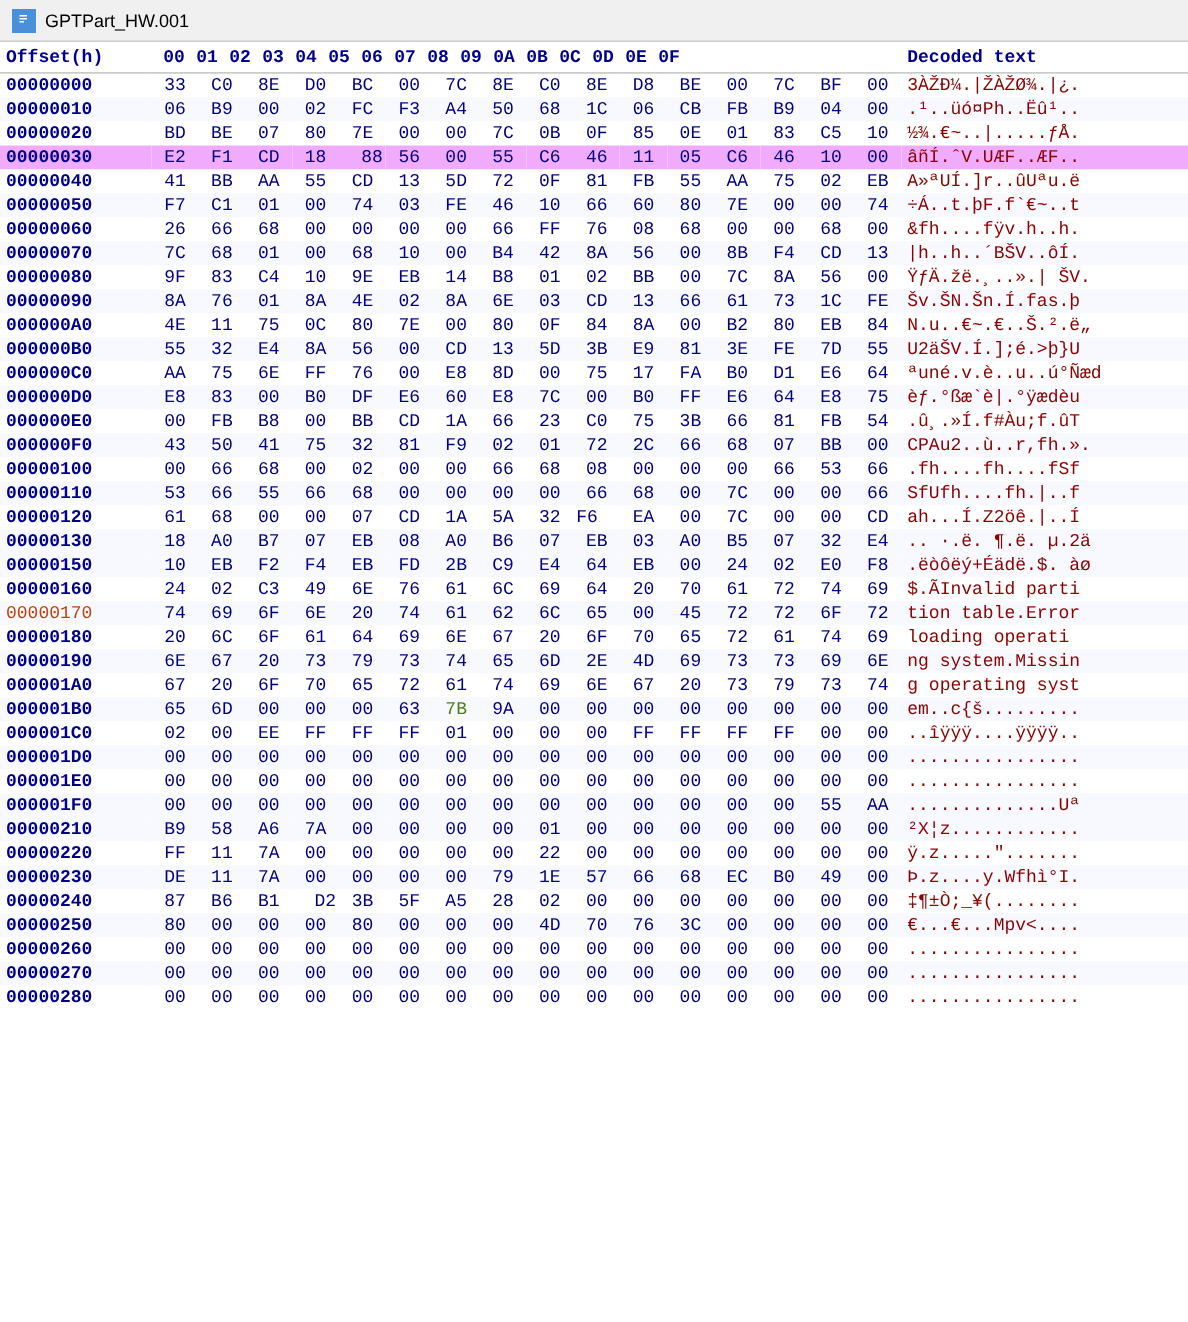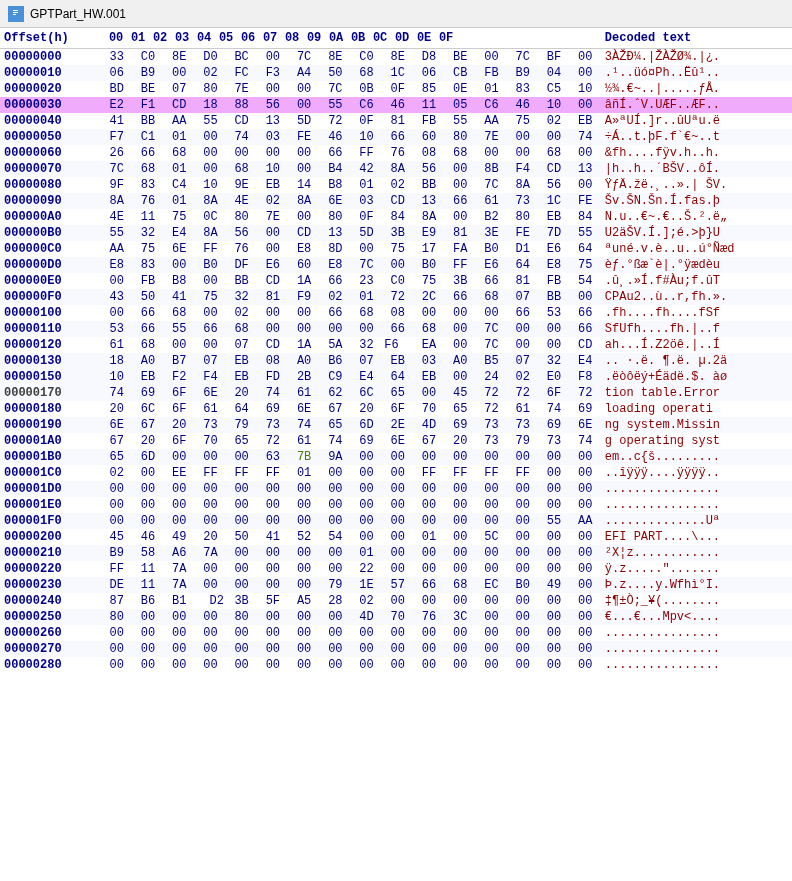--- a/index.html
+++ b/index.html
@@ -168,21 +168,21 @@
           <td class="col-hex" style="color: rgb(0, 0, 128); padding: 1px 2px; min-width: 22px; text-align: center;">C5</td>
           <td class="col-hex" style="color: rgb(0, 0, 128); padding: 1px 2px; min-width: 22px; text-align: center;">10</td>
           <td class="col-decoded" style="color: rgb(139, 0, 0);">½¾.€~..|.....ƒÅ.</td>
         </tr>
         <tr style="background: #f0abfc;">
           <td class="col-offset" style="color: rgb(0, 0, 139); font-weight: bold;">00000030</td>
           <td class="col-hex" style="color: rgb(0, 0, 128); padding: 1px 2px; min-width: 22px; text-align: center;">E2</td>
           <td class="col-hex" style="color: rgb(0, 0, 128); padding: 1px 2px; min-width: 22px; text-align: center;">F1</td>
           <td class="col-hex" style="color: rgb(0, 0, 128); padding: 1px 2px; min-width: 22px; text-align: center;">CD</td>
           <td class="col-hex" style="color: rgb(0, 0, 128); padding: 1px 2px; min-width: 22px; text-align: center;">18</td>
-          <td class="col-hex" style="color: rgb(0, 0, 128); padding: 1px 2px; min-width: 22px; text-align: center;">88</td>
+          <td class="col-hex" style="color: rgb(0, 0, 128); padding: 1px 2px; min-width: 22px; text-align: right;">88</td>
           <td class="col-hex" style="color: rgb(0, 0, 128); padding: 1px 2px; min-width: 22px; text-align: center;">56</td>
           <td class="col-hex" style="color: rgb(0, 0, 128); padding: 1px 2px; min-width: 22px; text-align: center;">00</td>
           <td class="col-hex" style="color: rgb(0, 0, 128); padding: 1px 2px; min-width: 22px; text-align: center;">55</td>
           <td class="col-hex" style="color: rgb(0, 0, 128); padding: 1px 2px; min-width: 22px; text-align: center;">C6</td>
           <td class="col-hex" style="color: rgb(0, 0, 128); padding: 1px 2px; min-width: 22px; text-align: center;">46</td>
           <td class="col-hex" style="color: rgb(0, 0, 128); padding: 1px 2px; min-width: 22px; text-align: center;">11</td>
           <td class="col-hex" style="color: rgb(0, 0, 128); padding: 1px 2px; min-width: 22px; text-align: center;">05</td>
           <td class="col-hex" style="color: rgb(0, 0, 128); padding: 1px 2px; min-width: 22px; text-align: center;">C6</td>
           <td class="col-hex" style="color: rgb(0, 0, 128); padding: 1px 2px; min-width: 22px; text-align: center;">46</td>
           <td class="col-hex" style="color: rgb(0, 0, 128); padding: 1px 2px; min-width: 22px; text-align: center;">10</td>
@@ -522,22 +522,42 @@
           <td class="col-hex" style="color: rgb(0, 0, 128); padding: 1px 2px; min-width: 22px; text-align: center;">E4</td>
           <td class="col-hex" style="color: rgb(0, 0, 128); padding: 1px 2px; min-width: 22px; text-align: center;">64</td>
           <td class="col-hex" style="color: rgb(0, 0, 128); padding: 1px 2px; min-width: 22px; text-align: center;">EB</td>
           <td class="col-hex" style="color: rgb(0, 0, 128); padding: 1px 2px; min-width: 22px; text-align: center;">00</td>
           <td class="col-hex" style="color: rgb(0, 0, 128); padding: 1px 2px; min-width: 22px; text-align: center;">24</td>
           <td class="col-hex" style="color: rgb(0, 0, 128); padding: 1px 2px; min-width: 22px; text-align: center;">02</td>
           <td class="col-hex" style="color: rgb(0, 0, 128); padding: 1px 2px; min-width: 22px; text-align: center;">E0</td>
           <td class="col-hex" style="color: rgb(0, 0, 128); padding: 1px 2px; min-width: 22px; text-align: center;">F8</td>
           <td class="col-decoded" style="color: rgb(139, 0, 0);">.ëòôëý+Éädë.$. àø</td>
         </tr>
-        <tr style="background: rgb(248, 248, 255);">
-          <td class="col-offset" style="color: #404040; font-weight: bold;">00000170</td>
+        <tr style="background: rgb(255, 255, 255);">
+          <td class="col-offset" style="color: rgb(0, 0, 139); font-weight: bold;">00000160</td>
+          <td class="col-hex" style="color: rgb(0, 0, 128); padding: 1px 2px; min-width: 22px; text-align: center;">24</td>
+          <td class="col-hex" style="color: rgb(0, 0, 128); padding: 1px 2px; min-width: 22px; text-align: center;">02</td>
+          <td class="col-hex" style="color: rgb(0, 0, 128); padding: 1px 2px; min-width: 22px; text-align: center;">C3</td>
+          <td class="col-hex" style="color: rgb(0, 0, 128); padding: 1px 2px; min-width: 22px; text-align: center;">49</td>
+          <td class="col-hex" style="color: rgb(0, 0, 128); padding: 1px 2px; min-width: 22px; text-align: center;">6E</td>
+          <td class="col-hex" style="color: rgb(0, 0, 128); padding: 1px 2px; min-width: 22px; text-align: center;">76</td>
+          <td class="col-hex" style="color: rgb(0, 0, 128); padding: 1px 2px; min-width: 22px; text-align: center;">61</td>
+          <td class="col-hex" style="color: rgb(0, 0, 128); padding: 1px 2px; min-width: 22px; text-align: center;">6C</td>
+          <td class="col-hex" style="color: rgb(0, 0, 128); padding: 1px 2px; min-width: 22px; text-align: center;">69</td>
+          <td class="col-hex" style="color: rgb(0, 0, 128); padding: 1px 2px; min-width: 22px; text-align: center;">64</td>
+          <td class="col-hex" style="color: rgb(0, 0, 128); padding: 1px 2px; min-width: 22px; text-align: center;">20</td>
+          <td class="col-hex" style="color: rgb(0, 0, 128); padding: 1px 2px; min-width: 22px; text-align: center;">70</td>
+          <td class="col-hex" style="color: rgb(0, 0, 128); padding: 1px 2px; min-width: 22px; text-align: center;">61</td>
+          <td class="col-hex" style="color: rgb(0, 0, 128); padding: 1px 2px; min-width: 22px; text-align: center;">72</td>
+          <td class="col-hex" style="color: rgb(0, 0, 128); padding: 1px 2px; min-width: 22px; text-align: center;">74</td>
+          <td class="col-hex" style="color: rgb(0, 0, 128); padding: 1px 2px; min-width: 22px; text-align: center;">69</td>
+          <td class="col-decoded" style="color: rgb(139, 0, 0);">$.ÃInvalid parti</td>
+        </tr>
+        <tr style="background: rgb(248, 248, 255);">
+          <td class="col-offset" style="color: #c2410c; font-weight: normal;">00000170</td>
           <td class="col-hex" style="color: rgb(0, 0, 128); padding: 1px 2px; min-width: 22px; text-align: center;">74</td>
           <td class="col-hex" style="color: rgb(0, 0, 128); padding: 1px 2px; min-width: 22px; text-align: center;">69</td>
           <td class="col-hex" style="color: rgb(0, 0, 128); padding: 1px 2px; min-width: 22px; text-align: center;">6F</td>
           <td class="col-hex" style="color: rgb(0, 0, 128); padding: 1px 2px; min-width: 22px; text-align: center;">6E</td>
           <td class="col-hex" style="color: rgb(0, 0, 128); padding: 1px 2px; min-width: 22px; text-align: center;">20</td>
           <td class="col-hex" style="color: rgb(0, 0, 128); padding: 1px 2px; min-width: 22px; text-align: center;">74</td>
           <td class="col-hex" style="color: rgb(0, 0, 128); padding: 1px 2px; min-width: 22px; text-align: center;">61</td>
           <td class="col-hex" style="color: rgb(0, 0, 128); padding: 1px 2px; min-width: 22px; text-align: center;">62</td>
           <td class="col-hex" style="color: rgb(0, 0, 128); padding: 1px 2px; min-width: 22px; text-align: center;">6C</td>
           <td class="col-hex" style="color: rgb(0, 0, 128); padding: 1px 2px; min-width: 22px; text-align: center;">65</td>
@@ -702,40 +722,20 @@
           <td class="col-hex" style="color: rgb(0, 0, 128); padding: 1px 2px; min-width: 22px; text-align: center;">00</td>
           <td class="col-hex" style="color: rgb(0, 0, 128); padding: 1px 2px; min-width: 22px; text-align: center;">00</td>
           <td class="col-hex" style="color: rgb(0, 0, 128); padding: 1px 2px; min-width: 22px; text-align: center;">00</td>
           <td class="col-hex" style="color: rgb(0, 0, 128); padding: 1px 2px; min-width: 22px; text-align: center;">00</td>
           <td class="col-hex" style="color: rgb(0, 0, 128); padding: 1px 2px; min-width: 22px; text-align: center;">00</td>
           <td class="col-hex" style="color: rgb(0, 0, 128); padding: 1px 2px; min-width: 22px; text-align: center;">00</td>
           <td class="col-hex" style="color: rgb(0, 0, 128); padding: 1px 2px; min-width: 22px; text-align: center;">55</td>
           <td class="col-hex" style="color: rgb(0, 0, 128); padding: 1px 2px; min-width: 22px; text-align: center;">AA</td>
           <td class="col-decoded" style="color: rgb(139, 0, 0);">..............Uª</td>
         </tr>
-        <tr style="background: rgb(255, 255, 255);">
-          <td class="col-offset" style="color: rgb(0, 0, 139); font-weight: bold;">00000200</td>
-          <td class="col-hex" style="color: rgb(0, 0, 128); padding: 1px 2px; min-width: 22px; text-align: center;">45</td>
-          <td class="col-hex" style="color: rgb(0, 0, 128); padding: 1px 2px; min-width: 22px; text-align: center;">46</td>
-          <td class="col-hex" style="color: rgb(0, 0, 128); padding: 1px 2px; min-width: 22px; text-align: center;">49</td>
-          <td class="col-hex" style="color: rgb(0, 0, 128); padding: 1px 2px; min-width: 22px; text-align: center;">20</td>
-          <td class="col-hex" style="color: rgb(0, 0, 128); padding: 1px 2px; min-width: 22px; text-align: center;">50</td>
-          <td class="col-hex" style="color: rgb(0, 0, 128); padding: 1px 2px; min-width: 22px; text-align: center;">41</td>
-          <td class="col-hex" style="color: rgb(0, 0, 128); padding: 1px 2px; min-width: 22px; text-align: center;">52</td>
-          <td class="col-hex" style="color: rgb(0, 0, 128); padding: 1px 2px; min-width: 22px; text-align: center;">54</td>
-          <td class="col-hex" style="color: rgb(0, 0, 128); padding: 1px 2px; min-width: 22px; text-align: center;">00</td>
-          <td class="col-hex" style="color: rgb(0, 0, 128); padding: 1px 2px; min-width: 22px; text-align: center;">00</td>
-          <td class="col-hex" style="color: rgb(0, 0, 128); padding: 1px 2px; min-width: 22px; text-align: center;">01</td>
-          <td class="col-hex" style="color: rgb(0, 0, 128); padding: 1px 2px; min-width: 22px; text-align: center;">00</td>
-          <td class="col-hex" style="color: rgb(0, 0, 128); padding: 1px 2px; min-width: 22px; text-align: center;">5C</td>
-          <td class="col-hex" style="color: rgb(0, 0, 128); padding: 1px 2px; min-width: 22px; text-align: center;">00</td>
-          <td class="col-hex" style="color: rgb(0, 0, 128); padding: 1px 2px; min-width: 22px; text-align: center;">00</td>
-          <td class="col-hex" style="color: rgb(0, 0, 128); padding: 1px 2px; min-width: 22px; text-align: center;">00</td>
-          <td class="col-decoded" style="color: rgb(139, 0, 0);">EFI PART....\...</td>
-        </tr>
         <tr style="background: rgb(248, 248, 255);">
           <td class="col-offset" style="color: rgb(0, 0, 139); font-weight: bold;">00000210</td>
           <td class="col-hex" style="color: rgb(0, 0, 128); padding: 1px 2px; min-width: 22px; text-align: center;">B9</td>
           <td class="col-hex" style="color: rgb(0, 0, 128); padding: 1px 2px; min-width: 22px; text-align: center;">58</td>
           <td class="col-hex" style="color: rgb(0, 0, 128); padding: 1px 2px; min-width: 22px; text-align: center;">A6</td>
           <td class="col-hex" style="color: rgb(0, 0, 128); padding: 1px 2px; min-width: 22px; text-align: center;">7A</td>
           <td class="col-hex" style="color: rgb(0, 0, 128); padding: 1px 2px; min-width: 22px; text-align: center;">00</td>
           <td class="col-hex" style="color: rgb(0, 0, 128); padding: 1px 2px; min-width: 22px; text-align: center;">00</td>
           <td class="col-hex" style="color: rgb(0, 0, 128); padding: 1px 2px; min-width: 22px; text-align: center;">00</td>
           <td class="col-hex" style="color: rgb(0, 0, 128); padding: 1px 2px; min-width: 22px; text-align: center;">00</td>

